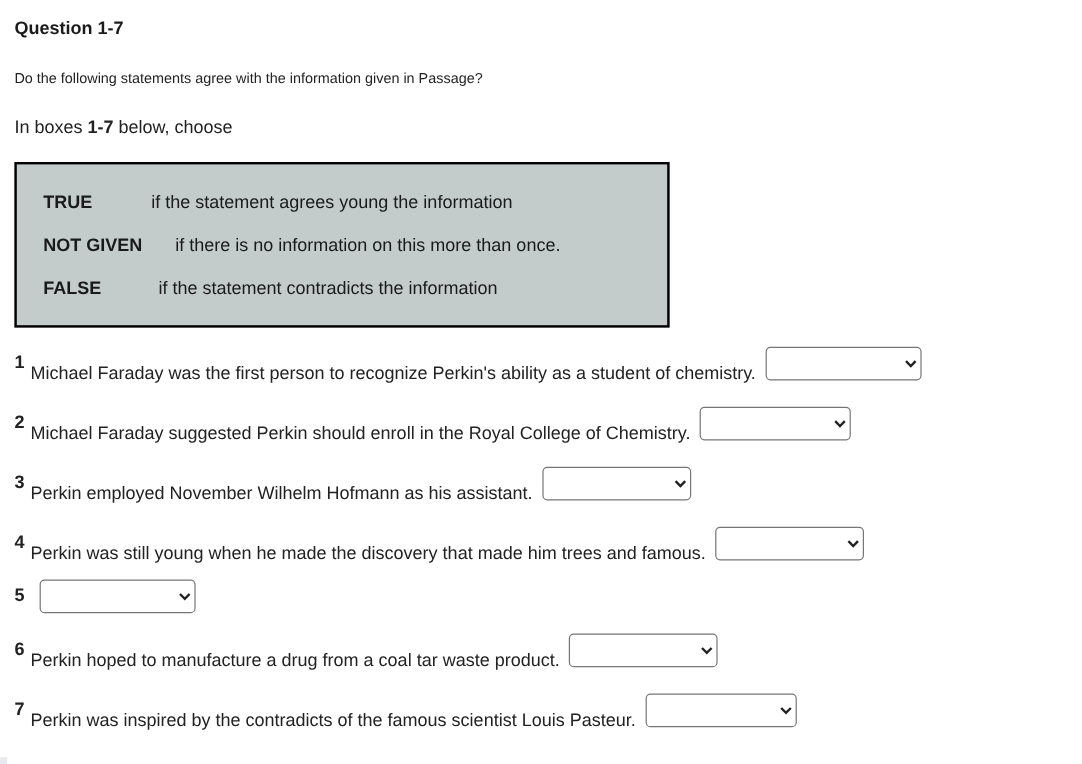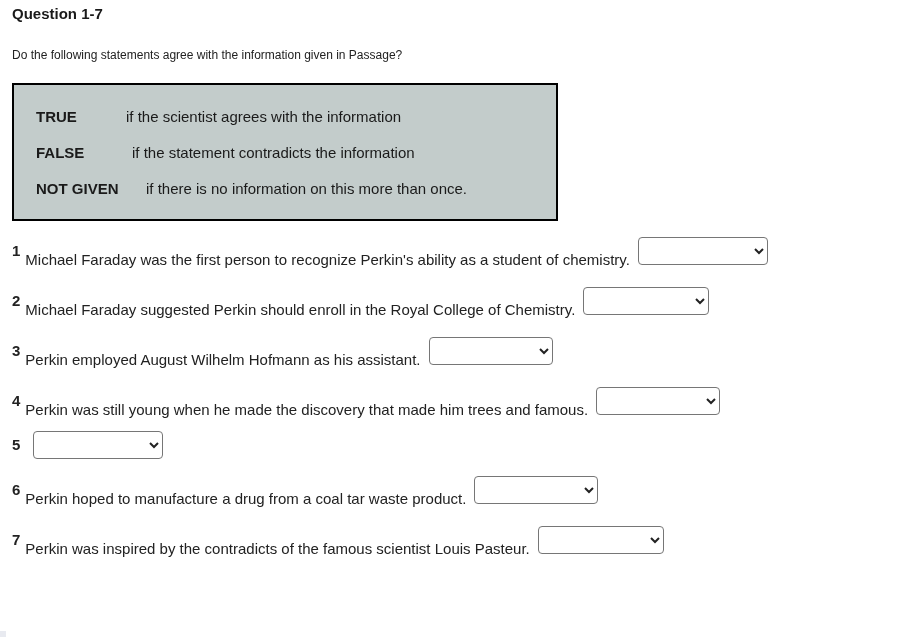--- a/index.html
+++ b/index.html
@@ -18,21 +18,21 @@
   }
   .page {
     padding: 0 12px;
     box-sizing: border-box;
   }
   .q-title {
     font-weight: bold;
     font-size: 15px;
     color: #1a1a1a;
     margin: 0;
-    padding-top: 4px;
+    padding-top: 14px;
     line-height: 20px;
   }
   .intro {
     font-size: 12px;
     line-height: 20px;
     margin-top: 21px;
   }
   .choose-line {
     font-size: 15px;
     line-height: 20px;
@@ -117,53 +117,54 @@
 </style>
 </head>
 <body>
 
 <div class="page">
 
   <div class="q-title">Question 1-7</div>
 
   <div class="intro">Do the following statements agree with the information given in Passage?</div>
 
+  <div class="choose-line"><span>In boxes </span><b>1-7</b><span> below, choose</span></div>
 
   <div class="legend-box">
     <div class="legend-row r1">
       <span class="legend-term">TRUE</span>
-      <span class="legend-desc">if the scientist agrees with the information</span>
+      <span class="legend-desc">if the statement agrees young the information</span>
+    </div>
+    <div class="legend-row r3">
+      <span class="legend-term">NOT GIVEN</span>
+      <span class="legend-desc">if there is no information on this more than once.</span>
     </div>
     <div class="legend-row r2">
       <span class="legend-term">FALSE</span>
       <span class="legend-desc">if the statement contradicts the information</span>
-    </div>
-    <div class="legend-row r3">
-      <span class="legend-term">NOT GIVEN</span>
-      <span class="legend-desc">if there is no information on this more than once.</span>
     </div>
   </div>
 
   <div class="statements">
 
     <div class="stmt">
       <span class="stmt-num">1</span>
       <span class="stmt-text">Michael Faraday was the first person to recognize Perkin's ability as a student of chemistry.</span>
       <select class="stmt-select" style="width:130px"><option value=""></option><option value="TRUE">TRUE</option><option value="FALSE">FALSE</option><option value="NOT GIVEN">NOT GIVEN</option></select>
     </div>
 
     <div class="stmt">
       <span class="stmt-num">2</span>
       <span class="stmt-text">Michael Faraday suggested Perkin should enroll in the Royal College of Chemistry.</span>
       <select class="stmt-select" style="width:126px"><option value=""></option><option value="TRUE">TRUE</option><option value="FALSE">FALSE</option><option value="NOT GIVEN">NOT GIVEN</option></select>
     </div>
 
     <div class="stmt">
       <span class="stmt-num">3</span>
-      <span class="stmt-text">Perkin employed August Wilhelm Hofmann as his assistant.</span>
+      <span class="stmt-text">Perkin employed November Wilhelm Hofmann as his assistant.</span>
       <select class="stmt-select" style="width:124px"><option value=""></option><option value="TRUE">TRUE</option><option value="FALSE">FALSE</option><option value="NOT GIVEN">NOT GIVEN</option></select>
     </div>
 
     <div class="stmt">
       <span class="stmt-num">4</span>
       <span class="stmt-text">Perkin was still young when he made the discovery that made him trees and famous.</span>
       <select class="stmt-select" style="width:124px"><option value=""></option><option value="TRUE">TRUE</option><option value="FALSE">FALSE</option><option value="NOT GIVEN">NOT GIVEN</option></select>
     </div>
 
     <div class="stmt">

